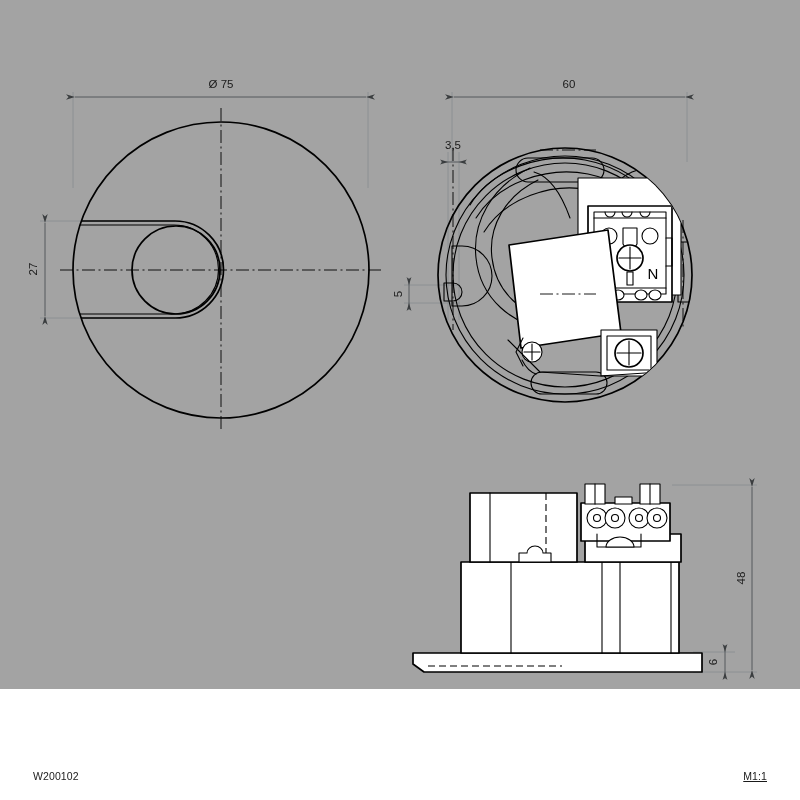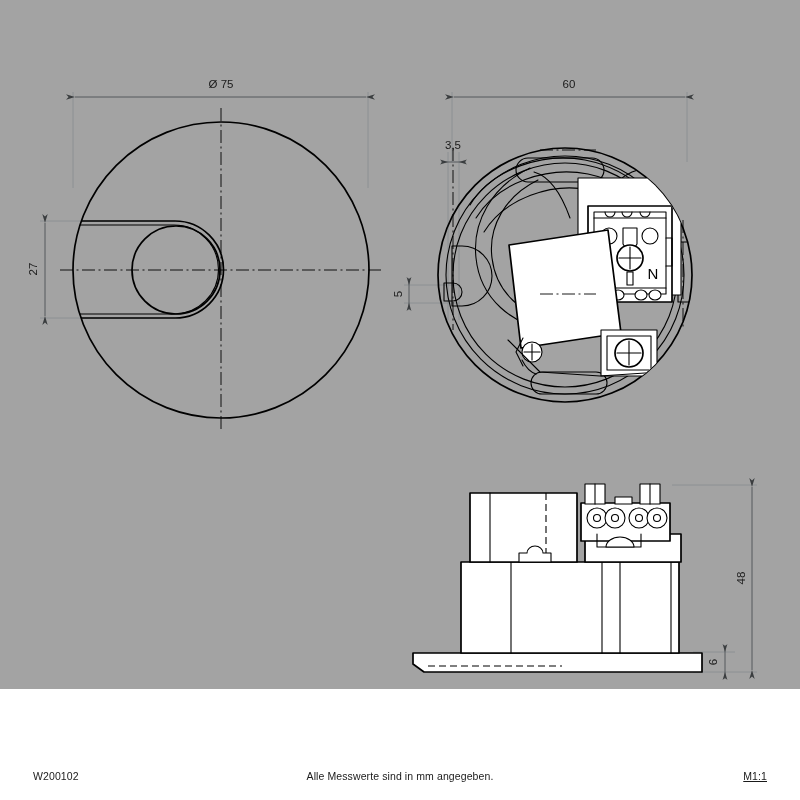--- a/index.html
+++ b/index.html
@@ -320,17 +320,16 @@
       <line class="obj-thin" x1="650" y1="484" x2="650" y2="504"></line>
       <path class="obj-fill-thin" d="M615,497 L632,497 L632,504 L615,504 Z"></path>
 
       <path class="obj-thin" d="M597,534 L597,547 L641,547 L641,534"></path>
       <path class="obj-fill-thin" d="M606,547 A 14,10 0 0 1 634,547 Z"></path>
     </g>
   </svg>
 
   <div class="footer-row">
     <span class="footer-left">W200102</span>
-    <span class="footer-center">Alle Messwerte sind in mm angegeben.</span>
     <span class="footer-right">M1:1</span>
   </div>
 
 </div>
 
 </body></html>

